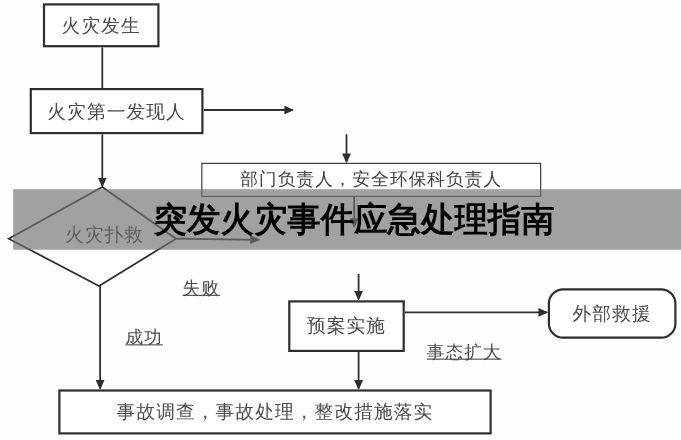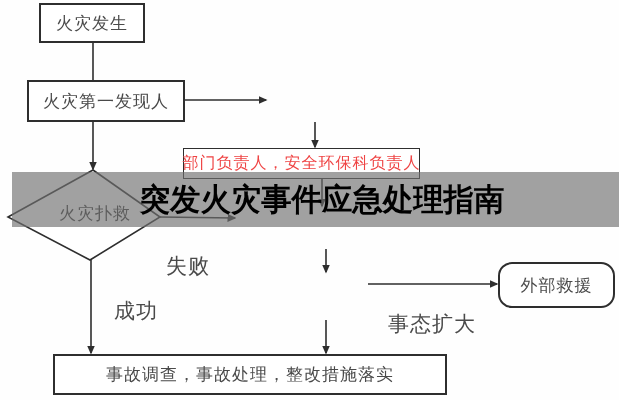--- a/index.html
+++ b/index.html
@@ -20,37 +20,38 @@
     box-sizing:border-box;
     color:#4a4a4a;
     font-size:17px;
     letter-spacing:1px;
     white-space:nowrap;
     z-index:1;
   }
   .edge-label{
     position:absolute;
     color:#4a4a4a;
-    font-size:21px;
+    font-size:16px;
     letter-spacing:1px;
     white-space:nowrap;
     z-index:1;
+    text-decoration:underline;
   }
   .diamond-label{
     position:absolute;
     left:40px;top:202px;width:110px;
     text-align:center;
     color:#3a3a3a;font-size:17px;letter-spacing:1px;
     z-index:1;
   }
   
   #n-fire-occurs      {left:39px; top:3px;  width:106px;height:40px;}
   #n-first-discoverer {left:27px; top:80px; width:158px;height:42px;}
   #n-shift-leader     {left:263px;top:79px; width:105px;height:43px;}
-  #n-dept-heads       {left:183px;top:148px;width:237px;height:31px;font-size:16px;color:#ef4444;border-width:1.5px;}
+  #n-dept-heads       {left:183px;top:148px;width:309px;height:31px;font-size:16px;color:#404040;border-width:1.5px;}
   #n-plan-start       {left:236px;top:207px;width:171px;height:42px;color:#6f6f6f;border-width:1.5px;}
   #n-plan-implement   {left:262px;top:273px;width:106px;height:47px;}
   #n-external-rescue  {left:498px;top:262px;width:117px;height:46px;border-radius:14px;}
   #n-investigation    {left:53px; top:354px;width:394px;height:41px;}
   #lbl-fail    {left:166px;top:252px;}
   #lbl-success {left:114px;top:297px;}
   #lbl-escalate{left:388px;top:310px;}
   
   #title-band{
     position:absolute;left:12px;top:172px;width:619px;height:55px;
@@ -109,20 +110,21 @@
   <div class="node" id="n-fire-occurs">火灾发生</div>
 
   <div class="node" id="n-first-discoverer">火灾第一发现人</div>
 
 
   <div class="node" id="n-dept-heads">部门负责人，安全环保科负责人</div>
 
   <div class="diamond-label">火灾扑救</div>
 
 
+  <div class="node" id="n-plan-implement">预案实施</div>
 
   <div class="node" id="n-external-rescue">外部救援</div>
 
   <div class="node" id="n-investigation">事故调查，事故处理，整改措施落实</div>
 
   <div class="edge-label" id="lbl-fail">失败</div>
 
   <div class="edge-label" id="lbl-success">成功</div>
 
   <div class="edge-label" id="lbl-escalate">事态扩大</div>

